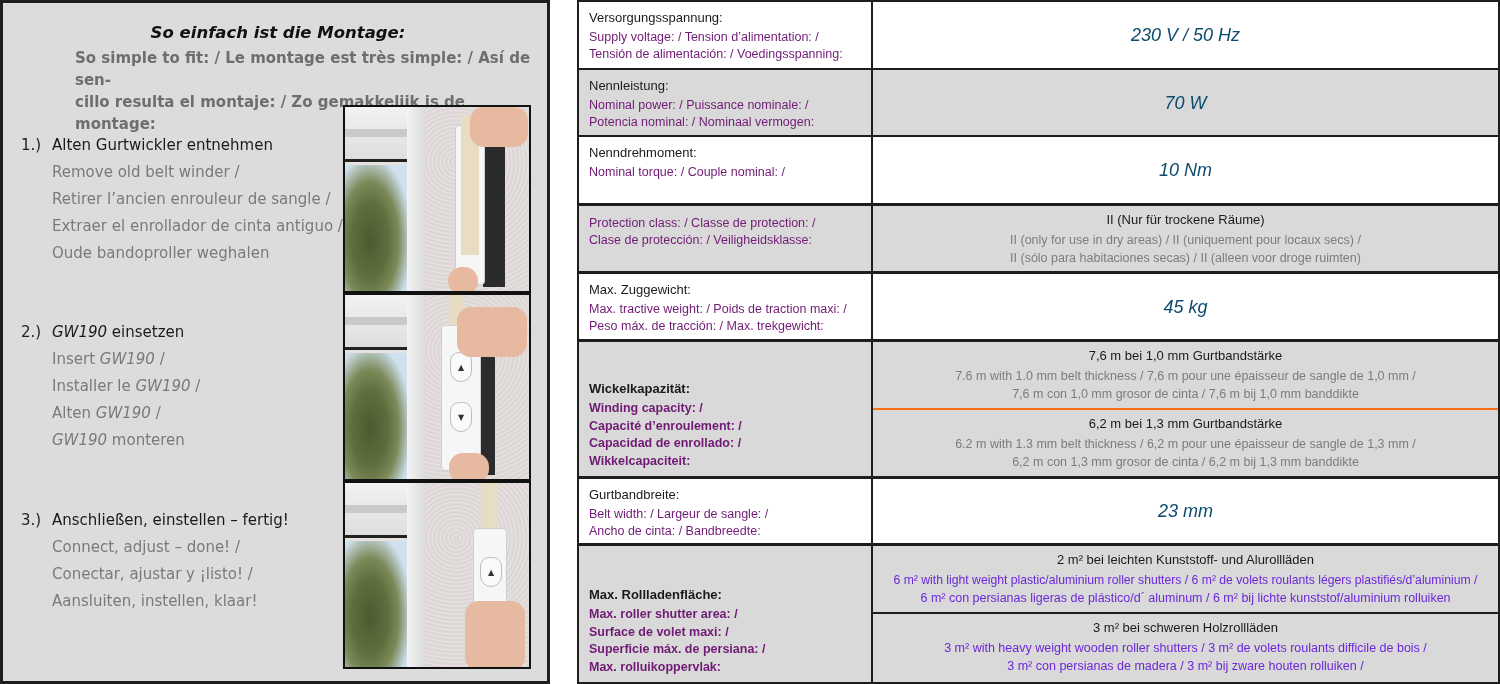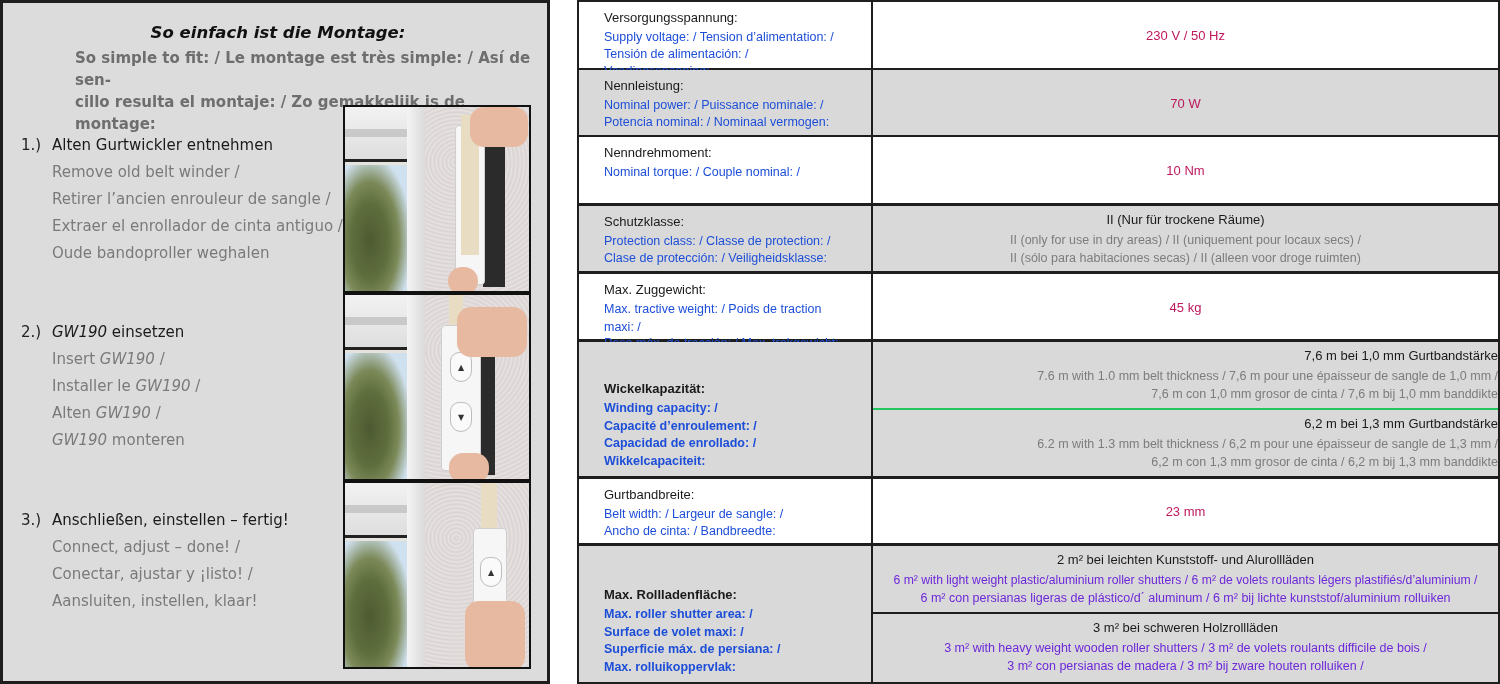--- a/index.html
+++ b/index.html
@@ -67,32 +67,32 @@
   }
 
   
   .spec-table {
     position: absolute; left: 577px; top: 0; width: 923px; height: 684px;
     background: #1e1e1e;
   }
   .row { position: absolute; left: 2px; width: 919px; }
   .label-cell {
     position: absolute; left: 0; top: 0; bottom: 0; width: 292px;
-    padding: 6px 25px; font-family: "Liberation Sans", sans-serif;
+    padding: 6px 10px; font-family: "Liberation Sans", sans-serif;
   }
   .value-cell {
     position: absolute; left: 294px; right: 0; top: 0; bottom: 0;
     font-family: "Liberation Sans", sans-serif; text-align: center;
   }
   .white { background: #ffffff; }
   .grey { background: #d9d9d9; }
   .label-cell .de { font-size: 13px; color: #1a1a1a; line-height: 17px; margin-top: 1px; }
-  .label-cell .tr { font-size: 12.5px; color: #1d4ed8; line-height: 17.5px; margin-top: 3px; }
+  .label-cell .tr { font-size: 12.5px; color: #701a75; line-height: 17.5px; margin-top: 3px; }
   .label-cell.vcenter { display: flex; flex-direction: column; justify-content: flex-end; padding-top: 0; font-weight: bold; }
-  .value-main { font-size: 13px; color: #be185d; }
+  .value-main { font-size: 18px; color: #0c4a6e; font-style: italic; }
   .value-single { position: absolute; left: 0; right: 0; top: 50%; transform: translateY(-50%); }
   .value-multi { padding-top: 5px; }
   .value-multi .vde { font-size: 13px; color: #1a1a1a; line-height: 18px; }
   .value-multi .vtr { font-size: 12.5px; color: #7c7c7c; line-height: 17.5px; margin-top: 3px; white-space: nowrap; }
   .value-multi .vtr.light { color: #6d28d9; }
   .sub { position: absolute; left: 0; right: 0; }
 </style>
 </head>
 <body>
 
@@ -212,21 +212,20 @@
         <div>Nominal torque: / Couple nominal: /</div>
       </div>
     </div>
     <div class="value-cell white">
       <div class="value-single value-main">10 Nm</div>
     </div>
   </div>
 
   <div class="row" style="top:206px;height:65px;">
     <div class="label-cell grey">
-      <div class="de">Schutzklasse:</div>
       <div class="tr">
         <div>Protection class: / Classe de protection: /</div>
         <div style="margin-top:-1px">Clase de protección: / Veiligheidsklasse:</div>
       </div>
     </div>
     <div class="value-cell grey value-multi">
       <div class="vde">II (Nur für trockene Räume)</div>
       <div class="vtr">
         <div>II (only for use in dry areas) / II (uniquement pour locaux secs) /</div>
         <div>II (sólo para habitaciones secas) / II (alleen voor droge ruimten)</div>
@@ -250,21 +249,21 @@
   <div class="row" style="top:342px;height:134px;">
     <div class="label-cell grey vcenter">
       <div class="de">Wickelkapazität:</div>
       <div class="tr">
         <div>Winding capacity: /</div>
         <div>Capacité d’enroulement: /</div>
         <div>Capacidad de enrollado: /</div>
         <div>Wikkelcapaciteit:</div>
       </div>
     </div>
-    <div class="value-cell" style="background:#22c55e;text-align:right;">
+    <div class="value-cell" style="background:#f97316;">
       <div class="sub grey value-multi" style="top:0;height:66px;">
         <div class="vde">7,6 m bei 1,0 mm Gurtbandstärke</div>
         <div class="vtr">
           <div>7.6 m with 1.0 mm belt thickness / 7,6 m pour une épaisseur de sangle de 1,0 mm /</div>
           <div>7,6 m con 1,0  mm grosor de cinta / 7,6 m bij 1,0 mm banddikte</div>
         </div>
       </div>
       <div class="sub grey value-multi" style="top:68px;height:66px;">
         <div class="vde">6,2 m bei 1,3 mm Gurtbandstärke</div>
         <div class="vtr">

